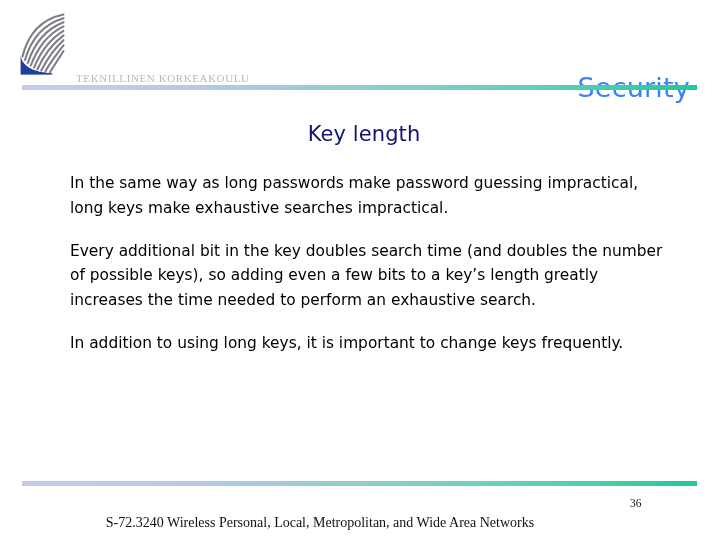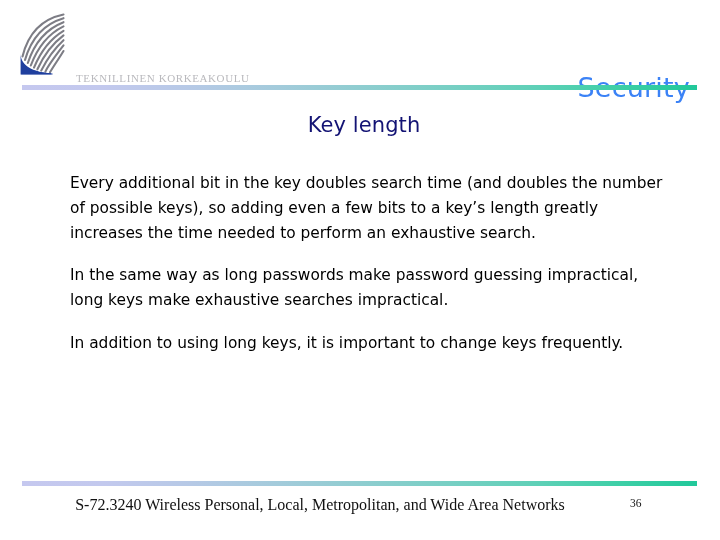--- a/index.html
+++ b/index.html
@@ -80,21 +80,21 @@
         #3fcfa7 88%,
         #21c89a 100%);
   }
   .rule-header { top: 85px; }
   .rule-footer { top: 481px; }
 
   
   .subtitle {
     position: absolute;
     left: 70px;
-    top: 111px;
+    top: 120px;
     width: 588px;
     text-align: center;
     font-family: "DejaVu Sans", sans-serif;
     font-size: 21px;
     font-weight: 400;
     color: #131374;
     line-height: 28px;
     letter-spacing: 0.1px;
   }
 
@@ -112,25 +112,25 @@
     color: #000000;
     margin: 0 0 18px 0;
     letter-spacing: 0px;
   }
   .para:last-child { margin-bottom: 13px; }
 
   
   .footer-text {
     position: absolute;
     left: 70px;
-    top: 496px;
+    top: 515px;
     width: 500px;
     text-align: center;
     font-family: "Liberation Serif", "DejaVu Serif", serif;
-    font-size: 16px;
+    font-size: 14px;
     color: #111111;
     white-space: nowrap;
   }
   .footer-page {
     position: absolute;
     left: 630px;
     top: 497px;
     width: 40px;
     text-align: left;
     font-family: "Liberation Serif", "DejaVu Serif", serif;
@@ -164,22 +164,22 @@
     <div class="logo-wordmark">TEKNILLINEN KORKEAKOULU</div>
   </div>
 
   <div class="slide-title">Security</div>
 
   <div class="rule rule-header"></div>
 
   <div class="subtitle">Key length</div>
 
   <div class="body-area">
+    <p class="para">In the same way as long passwords make password guessing impractical, long keys make exhaustive searches impractical.</p>
     <p class="para">Every additional bit in the key doubles search time (and doubles the number of possible keys), so adding even a few bits to a key’s length greatly increases the time needed to perform an exhaustive search.</p>
-    <p class="para">In the same way as long passwords make password guessing impractical, long keys make exhaustive searches impractical.</p>
     <p class="para">In addition to using long keys, it is important to change keys frequently.</p>
   </div>
 
   <div class="rule rule-footer"></div>
 
   <div class="footer-text">S-72.3240 Wireless Personal, Local, Metropolitan, and Wide Area Networks</div>
   <div class="footer-page">36</div>
 
 </div>
 

